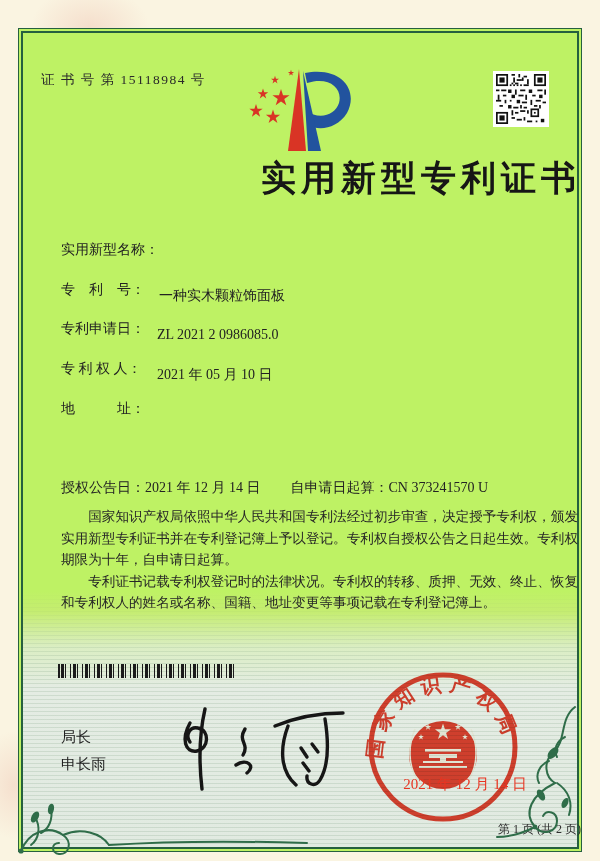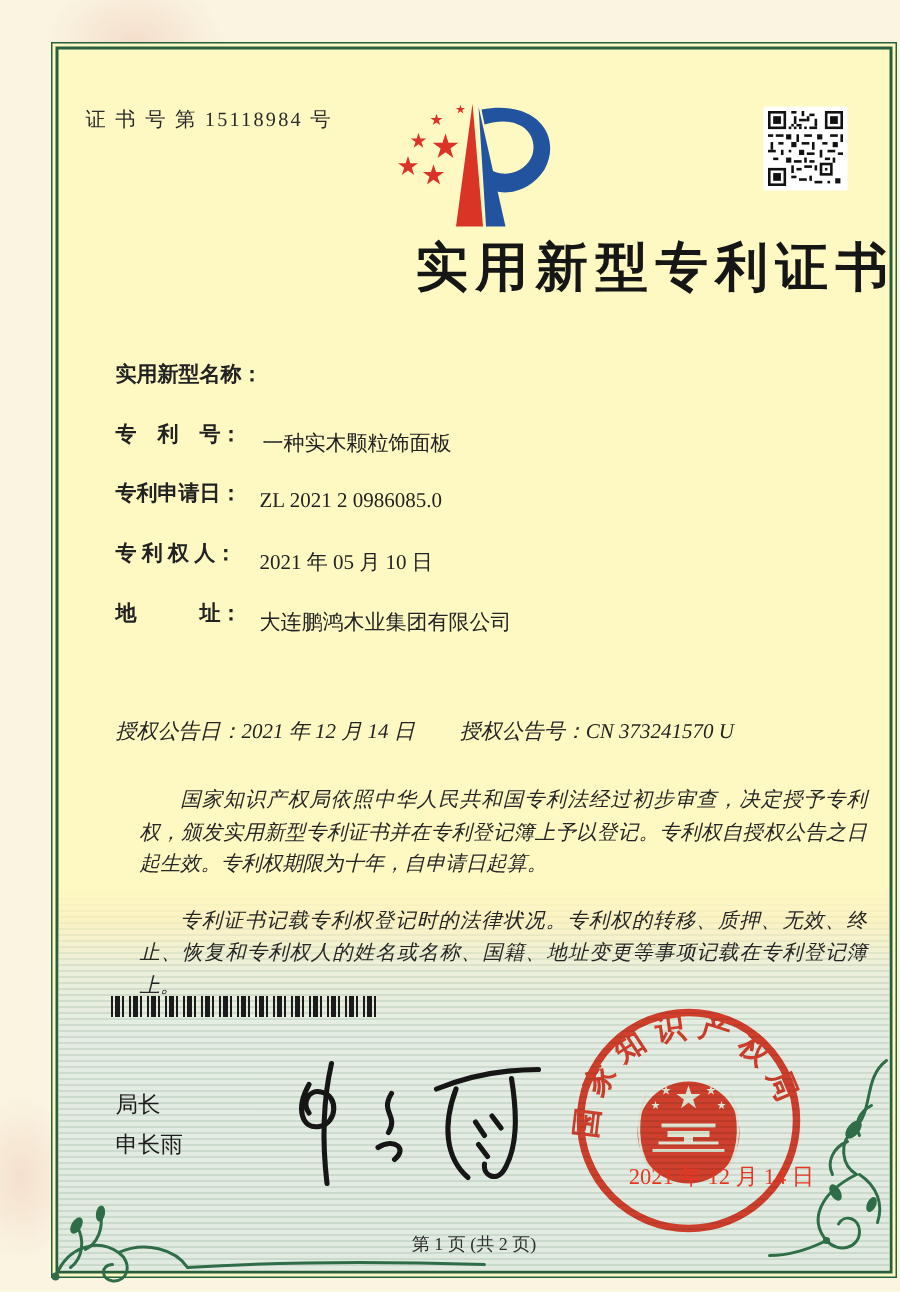--- a/index.html
+++ b/index.html
@@ -16,22 +16,22 @@
     background:radial-gradient(ellipse at 40% 50%,rgba(232,170,155,.28),rgba(232,170,155,0) 70%);}
   .watermark{
     position:absolute;font-family:"Liberation Sans","DejaVu Sans",sans-serif;
     font-weight:bold;font-size:40px;letter-spacing:6px;color:rgba(193,181,152,.42);
     transform:rotate(35deg);transform-origin:left top;white-space:nowrap;pointer-events:none;
   }
   .wm1{left:330px;top:58px;}
   .wm2{left:388px;top:232px;}
   .wm3{left:160px;top:548px;}
   .frame{
-    position:absolute;left:34px;top:28px;width:562px;height:822px;
-    border:1px solid #26603f;background:#fef9c3;
+    position:absolute;left:18px;top:28px;width:562px;height:822px;
+    border:1px solid #26603f;background:#bef264;
   }
   .frame-inner-line{position:absolute;inset:2px;border:2px solid #26603f;pointer-events:none;}
   .greenband{
     position:absolute;left:4px;right:4px;bottom:4px;top:562px;
     background:linear-gradient(180deg,rgba(228,236,227,0) 0%,rgba(240,205,190,.14) 8%,rgba(228,236,227,.75) 22%,#e4ece3 38%,#e1eae1 100%);
   }
   .greenband::after{
     content:"";position:absolute;inset:0;
     background:repeating-linear-gradient(180deg,rgba(125,160,130,.22) 0 1px,rgba(125,160,130,0) 1px 4px);
     -webkit-mask:linear-gradient(180deg,transparent 0,#000 28%);
@@ -39,40 +39,40 @@
   }
   .cert-no{position:absolute;left:22px;top:42px;font-size:13.5px;letter-spacing:1.5px;color:#2a2a2a;}
   .logo{position:absolute;left:228px;top:36px;}
   .qr{position:absolute;left:474px;top:42px;background:#fff;padding:3px;}
   .title{
     position:absolute;left:0;top:126px;width:100%;text-align:right;
     font-size:35px;font-weight:bold;letter-spacing:5px;color:#161616;margin:0;
   }
   .fields{position:absolute;left:42px;top:212px;width:520px;}
   .frow{height:39.7px;display:flex;align-items:flex-start;font-size:14px;white-space:nowrap;}
-  .flabel{display:inline-block;min-width:96px;color:#222;font-weight:bold;}
+  .flabel{display:inline-block;min-width:96px;color:#222;}
   .fvalue{color:#222;margin-top:46px;}
-  .grant-row{position:absolute;left:42px;top:450px;font-size:14px;white-space:nowrap;display:flex;font-style:italic;}
+  .grant-row{position:absolute;left:42px;top:450px;font-size:14px;white-space:nowrap;display:flex;}
   .grant-row .pair2{margin-left:30px;}
   .paras{position:absolute;left:42px;top:477px;width:517px;font-size:13.6px;line-height:21.6px;text-align:justify;color:#262626;}
-  .paras p{margin:16px;text-indent:2em;font-style:italic;}
+  .paras p{margin:0;text-indent:2em;}
   .barcode{
     position:absolute;left:39px;top:635px;width:177px;height:14px;
     background:repeating-linear-gradient(90deg,
       #1b1b1b 0,#1b1b1b 1.5px,transparent 1.5px,transparent 3px,
       #1b1b1b 3px,#1b1b1b 6px,transparent 6px,transparent 7.5px,
       #1b1b1b 7.5px,#1b1b1b 8.5px,transparent 8.5px,transparent 12px);
   }
   .officer{position:absolute;left:42px;top:694px;font-family:"Liberation Sans","DejaVu Sans",sans-serif;
     font-size:15px;font-weight:400;color:#1e1e1e;line-height:27px;}
   .signature-svg{position:absolute;left:140px;top:670px;}
   .seal-svg{position:absolute;left:346px;top:640px;opacity:.93;mix-blend-mode:multiply;}
   .seal-date{position:absolute;left:358px;top:746px;width:176px;text-align:center;
     color:#e83522;font-size:15px;white-space:nowrap;}
-  .page-footer{position:absolute;left:0;top:792px;width:100%;text-align:center;font-size:12px;color:#2e2e2e;}
+  .page-footer{position:absolute;left:0;top:792px;width:100%;text-align:right;font-size:12px;color:#2e2e2e;}
   .flourish-br{position:absolute;right:2px;bottom:2px;}
   .flourish-bl{position:absolute;left:-8px;bottom:-8px;overflow:visible;}
 </style>
 </head>
 <body>
 
 <div class="smudge s1"></div>
 <div class="smudge s2"></div>
 
 <div class="watermark wm1">CNIPA</div>
@@ -186,30 +186,29 @@
     <div class="frow">
       <span class="flabel">专　利　号：</span>
       <span class="fvalue">ZL 2021 2 0986085.0</span>
     </div>
     <div class="frow">
       <span class="flabel">专利申请日：</span>
       <span class="fvalue">2021 年 05 月 10 日</span>
     </div>
     <div class="frow">
       <span class="flabel">专 利 权 人：</span>
-      <span class="fvalue">大连鹏鸿木业集团有限公司</span>
     </div>
     <div class="frow">
       <span class="flabel">地　　　址：</span>
     </div>
   </div>
 
   <div class="grant-row">
     <span class="pair1"><span>授权公告日：</span><span>2021 年 12 月 14 日</span></span>
-    <span class="pair2"><span>授权公告号：</span><span>CN 373241570 U</span></span>
+    <span class="pair2"><span>自申请日起算：</span><span>CN 373241570 U</span></span>
   </div>
 
   <div class="paras">
     <p>国家知识产权局依照中华人民共和国专利法经过初步审查，决定授予专利权，颁发实用新型专利证书并在专利登记簿上予以登记。专利权自授权公告之日起生效。专利权期限为十年，自申请日起算。</p>
     <p>专利证书记载专利权登记时的法律状况。专利权的转移、质押、无效、终止、恢复和专利权人的姓名或名称、国籍、地址变更等事项记载在专利登记簿上。</p>
   </div>
 
   <div class="barcode"></div>
 
   <div class="officer">

